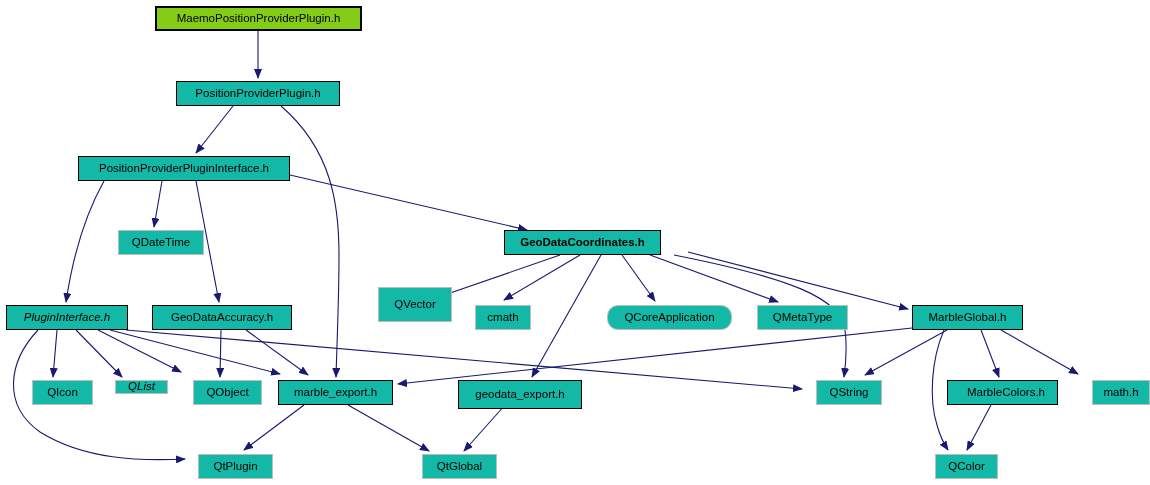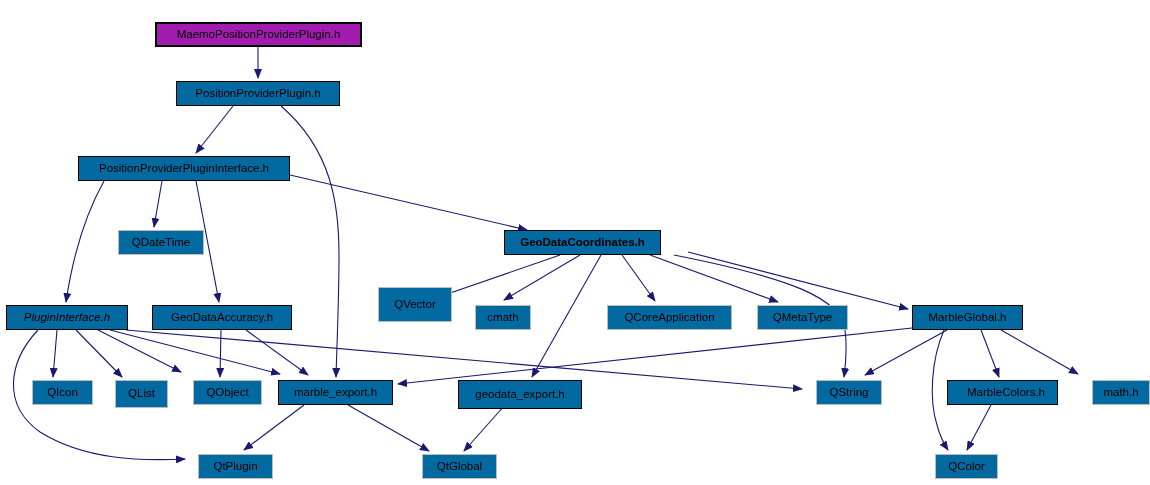--- a/index.html
+++ b/index.html
@@ -3,25 +3,25 @@
 <meta charset="utf-8">
 <style>
   html,body{margin:0;padding:0;background:#ffffff;}
   .canvas{
     position:relative;width:1150px;height:485px;background:#ffffff;overflow:hidden;
     font-family:"Liberation Sans","DejaVu Sans",sans-serif;
   }
   .canvas svg{position:absolute;left:0;top:0;}
   .node{
     position:absolute;box-sizing:border-box;display:flex;align-items:center;justify-content:center;
-    background:#0369a1;border:1px solid #000000;color:#000000;
+    background:#14b8a6;border:1px solid #000000;color:#000000;
     font-size:11.5px;line-height:1;white-space:nowrap;overflow:hidden;
   }
   .node.external{border-color:#bdbdbd;margin-left:10px;}
-  .node.main{background:#a21caf;border-width:2px;font-weight:400;margin-top:16px;}
+  .node.main{background:#84cc16;border-width:2px;font-weight:400;}
   .node.internal{cursor:pointer;}
 </style>
 </head>
 <body>
 
 <div class="canvas">
   <svg id="edge-layer" width="1150" height="485" viewBox="0 0 1150 485">
       <defs>
         <marker id="arrow" markerWidth="10" markerHeight="8" refX="9" refY="4" orient="auto" markerUnits="userSpaceOnUse">
           <path d="M0,0 L10,4 L0,8 z" fill="#191970"></path>
@@ -62,25 +62,25 @@
   <div id="node-layer">
       <div class="node main" style="left: 155px; top: 6px; width: 207px; height: 25px;">MaemoPositionProviderPlugin.h</div>
       <div class="node internal" style="left: 176px; top: 81px; width: 164px; height: 25px;">PositionProviderPlugin.h</div>
       <div class="node internal" style="left: 78px; top: 156px; width: 212px; height: 25px;">PositionProviderPluginInterface.h</div>
       <div class="node external" style="left: 108px; top: 230px; width: 86px; height: 25px;">QDateTime</div>
       <div class="node internal" style="left: 504px; top: 230px; width: 157px; height: 25px; font-weight: bold;">GeoDataCoordinates.h</div>
       <div class="node internal" style="left: 6px; top: 305px; width: 122px; height: 25px; font-style: italic;">PluginInterface.h</div>
       <div class="node internal" style="left: 152px; top: 305px; width: 140px; height: 25px;">GeoDataAccuracy.h</div>
       <div class="node external" style="left: 368px; top: 287px; width: 74px; height: 35px;">QVector</div>
       <div class="node external" style="left: 465px; top: 305px; width: 56px; height: 25px;">cmath</div>
-      <div class="node external" style="left: 597px; top: 305px; width: 125px; height: 25px;">QCoreApplication</div>
+      <div class="node external" style="left: 597px; top: 305px; width: 125px; height: 25px; border-radius: 11px;">QCoreApplication</div>
       <div class="node external" style="left: 747px; top: 305px; width: 91px; height: 25px;">QMetaType</div>
       <div class="node internal" style="left: 912px; top: 305px; width: 111px; height: 25px;">MarbleGlobal.h</div>
       <div class="node external" style="left: 22px; top: 380px; width: 61px; height: 25px;">QIcon</div>
-      <div class="node external" style="left: 105px; top: 380px; width: 53px; height: 28px;">QList</div>
+      <div class="node external" style="left: 105px; top: 380px; width: 53px; height: 14px; font-style: italic;">QList</div>
       <div class="node external" style="left: 183px; top: 380px; width: 69px; height: 25px;">QObject</div>
       <div class="node internal" style="left: 278px; top: 380px; width: 115px; height: 25px;">marble_export.h</div>
       <div class="node internal" style="left: 458px; top: 380px; width: 124px; height: 29px;">geodata_export.h</div>
       <div class="node external" style="left: 806px; top: 380px; width: 66px; height: 25px;">QString</div>
       <div class="node internal" style="left: 947px; top: 380px; width: 111px; height: 25px; padding-left: 7px;">MarbleColors.h</div>
       <div class="node external" style="left: 1082px; top: 380px; width: 58px; height: 25px;">math.h</div>
       <div class="node external" style="left: 188px; top: 454px; width: 75px; height: 25px;">QtPlugin</div>
       <div class="node external" style="left: 412px; top: 454px; width: 75px; height: 25px;">QtGlobal</div>
       <div class="node external" style="left: 925px; top: 454px; width: 63px; height: 25px;">QColor</div>
     </div>

